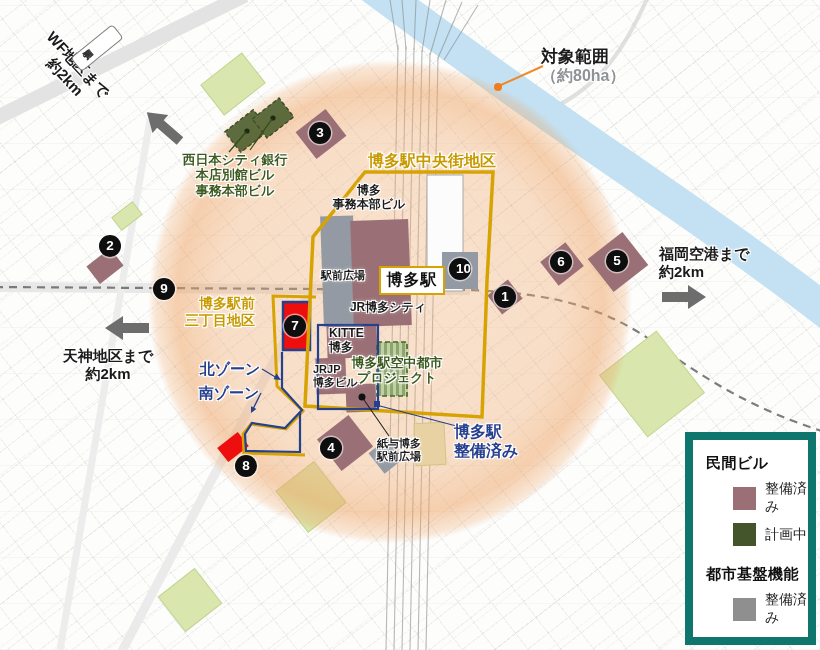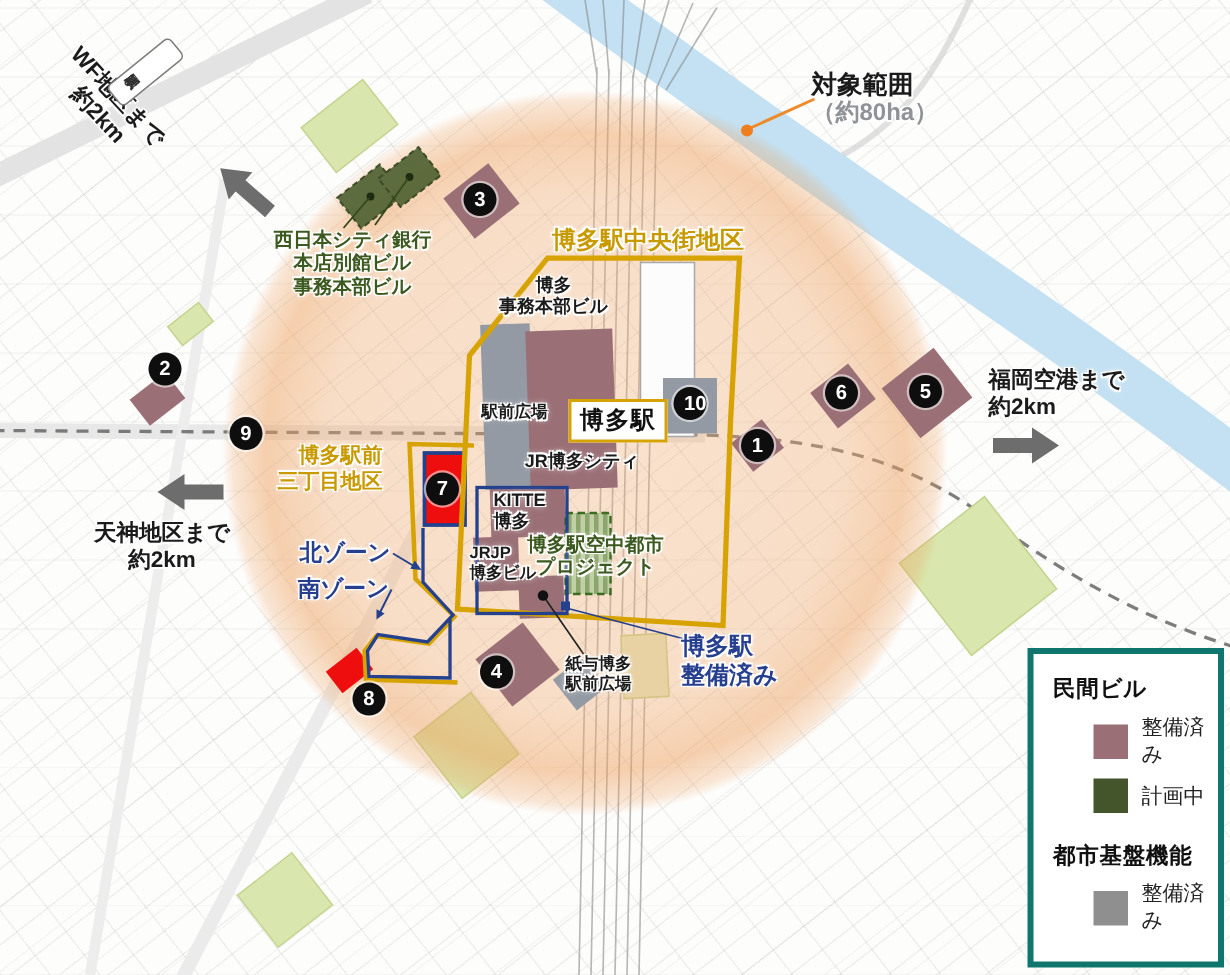--- a/index.html
+++ b/index.html
@@ -42,21 +42,21 @@
     display:flex;align-items:center;justify-content:center;
   }
   #gion-box span{writing-mode:vertical-rl;font-size:8.5px;color:#333;font-weight:bold;letter-spacing:1px;}
   .marker{
     position:absolute;width:22px;height:22px;margin:-11px 0 0 -11px;border-radius:50%;
     background:#0e0e0e;color:#fff;font-weight:bold;font-size:13.5px;line-height:22px;
     text-align:center;box-shadow:0 0 0 1.5px rgba(255,255,255,.55);
   }
   #legend{
     position:absolute;left:685px;top:432px;width:131px;height:213px;
-    background:#fff;border:4px solid #0f766e;box-sizing:border-box;
+    background:#fff;border:8px solid #0f766e;box-sizing:border-box;
     padding:12px 0 0 11px;
   }
   .lg-title{font-size:15px;font-weight:bold;color:#111;margin:2px 0 6px 2px;letter-spacing:.5px;}
   .lg-item{display:flex;align-items:center;margin:7px 0;padding-left:29px;}
   .lg-swatch{width:23px;height:23px;margin-right:9px;flex:0 0 auto;}
   .lg-label{font-size:14px;color:#222;}
   .lg-gap{height:10px;}
 </style>
 </head>
 <body>

